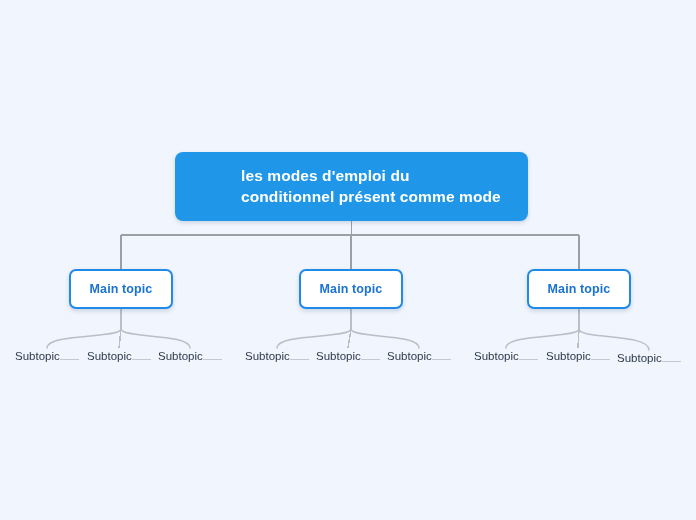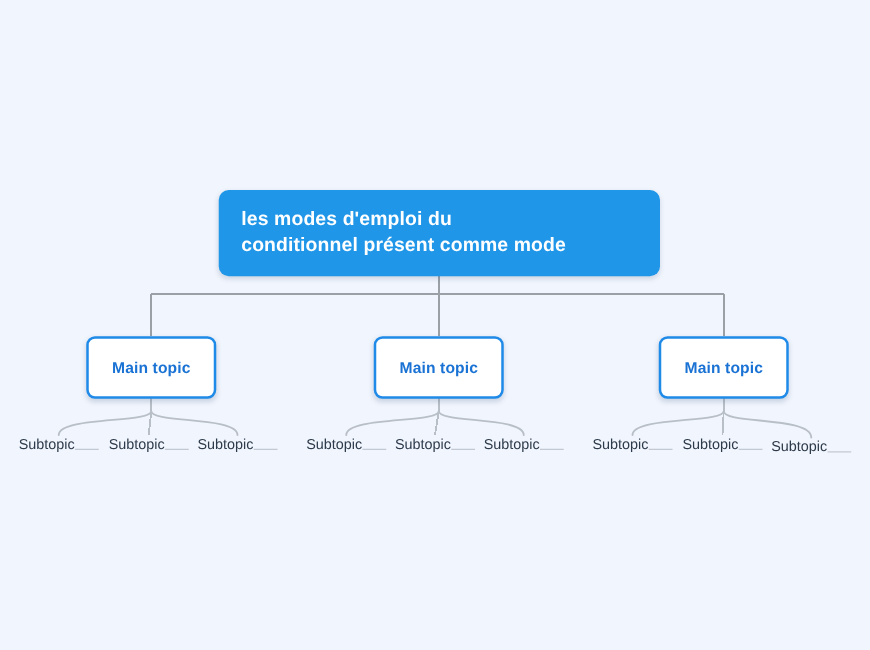--- a/index.html
+++ b/index.html
@@ -42,27 +42,28 @@
     align-items: center;
     box-shadow: 0 2px 4px rgba(60,90,130,0.20);
   }
   .root-text {
     color: #ffffff;
     font-size: 15.5px;
     font-weight: bold;
     line-height: 1.35;
     letter-spacing: 0.1px;
     white-space: pre-line;
+    margin-left: 48px;
   }
 
   
   .main-node {
     position: absolute;
     width: 104px;
-    height: 50px;
+    height: 40px;
     background: #ffffff;
     border: 2px solid #1f8ae8;
     border-radius: 7px;
     box-sizing: border-box;
     display: flex;
     align-items: center;
     justify-content: center;
     box-shadow: 0 2px 4px rgba(60,90,130,0.22);
   }
   .main-text {

